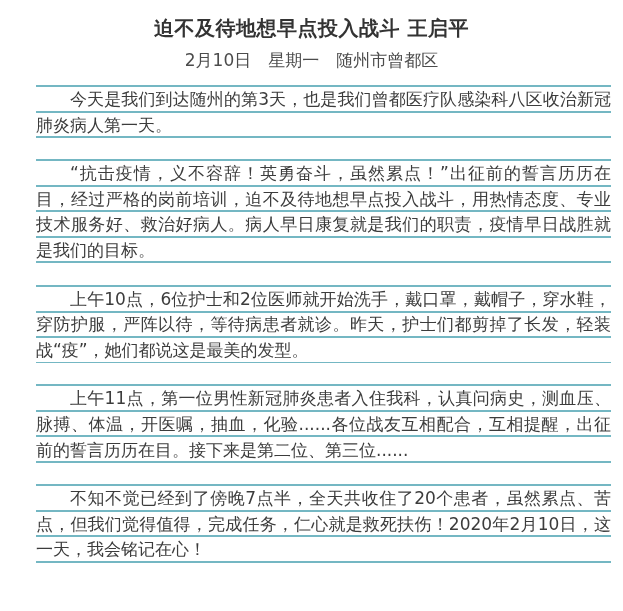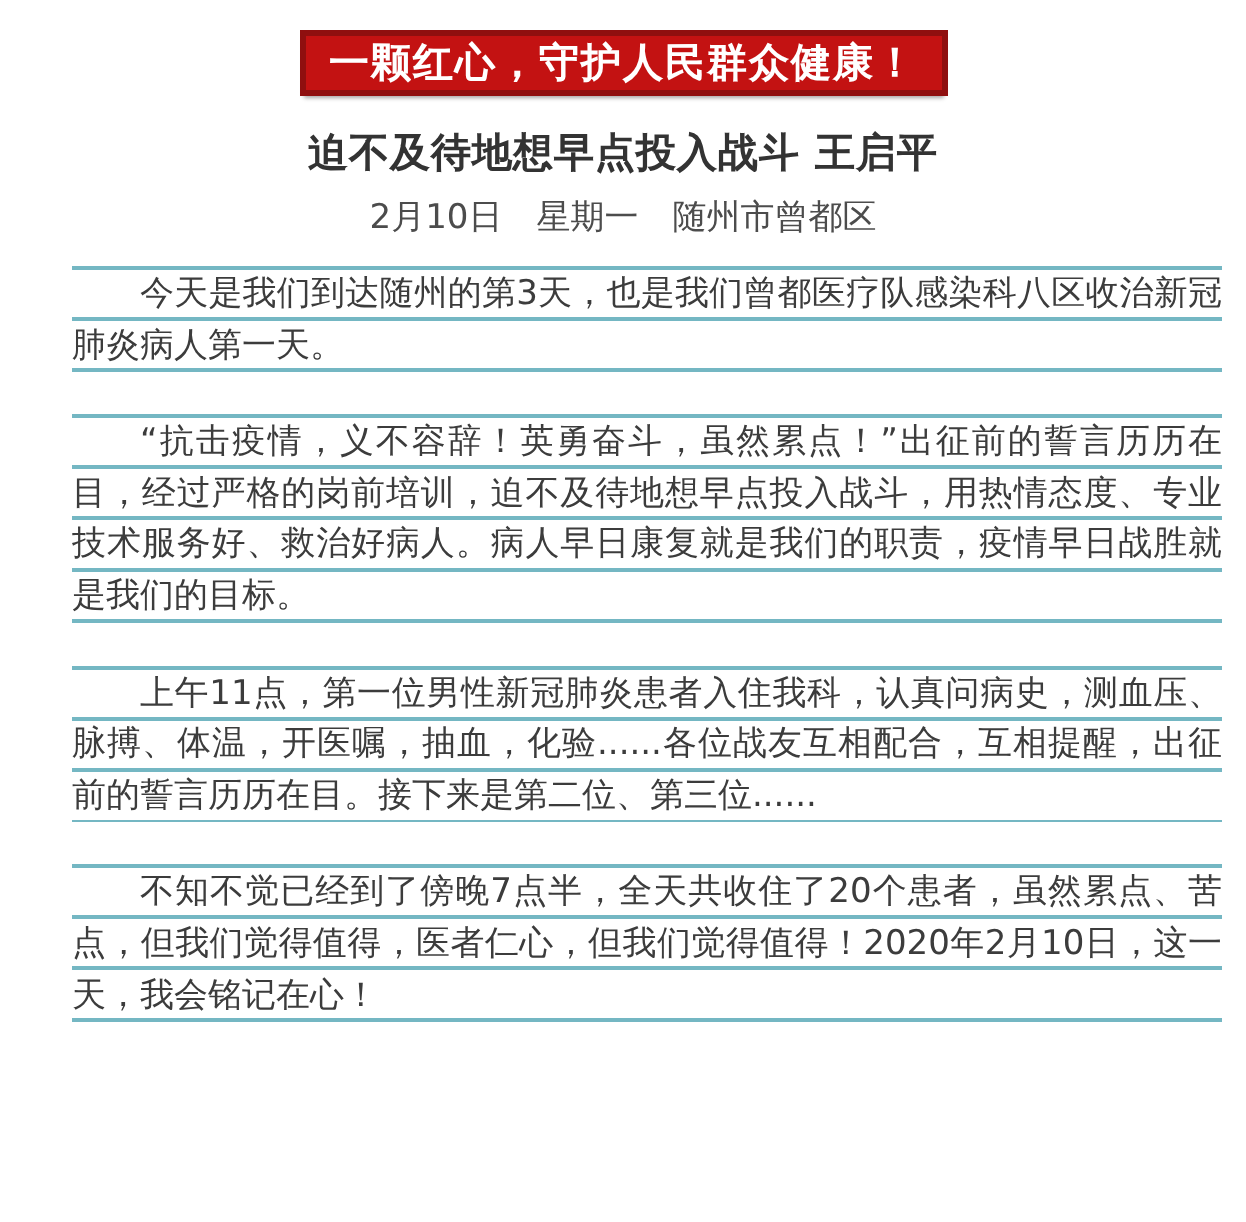--- a/index.html
+++ b/index.html
@@ -53,28 +53,26 @@
       var(--rule) 23.6px,
       var(--rule) 25.6px
     );
   }
 </style>
 </head>
 <body>
 
 <div class="page">
 
-  <div class="banner-row">
-    <span class="banner">一颗红心，守护人民群众健康！</span>
-  </div>
 
   <h1 class="title">迫不及待地想早点投入战斗 王启平</h1>
 
   <div class="dateline">2月10日　星期一　随州市曾都区</div>
 
   <div class="content">
     <p class="para">今天是我们到达随州的第3天，也是我们曾都医疗队感染科八区收治新冠肺炎病人第一天。</p>
     <p class="para">“抗击疫情，义不容辞！英勇奋斗，虽然累点！”出征前的誓言历历在目，经过严格的岗前培训，迫不及待地想早点投入战斗，用热情态度、专业技术服务好、救治好病人。病人早日康复就是我们的职责，疫情早日战胜就是我们的目标。</p>
+    <p class="para">上午10点，6位护士和2位医师就开始洗手，戴口罩，戴帽子，穿水鞋，穿防护服，严阵以待，等待病患者就诊。昨天，护士们都剪掉了长发，轻装战“疫”，她们都说这是最美的发型。</p>
     <p class="para">上午11点，第一位男性新冠肺炎患者入住我科，认真问病史，测血压、脉搏、体温，开医嘱，抽血，化验......各位战友互相配合，互相提醒，出征前的誓言历历在目。接下来是第二位、第三位......</p>
-    <p class="para">不知不觉已经到了傍晚7点半，全天共收住了20个患者，虽然累点、苦点，但我们觉得值得，医者仁心，但我们觉得值得！2020年2月10日，这一天，我会铭记在心！</p>
+    <p class="para">不知不觉已经到了傍晚7点半，全天共收住了20个患者，虽然累点、苦点，但我们觉得值得，完成任务，仁心就是救死扶伤！2020年2月10日，这一天，我会铭记在心！</p>
   </div>
 
 </div>
 
 </body></html>

